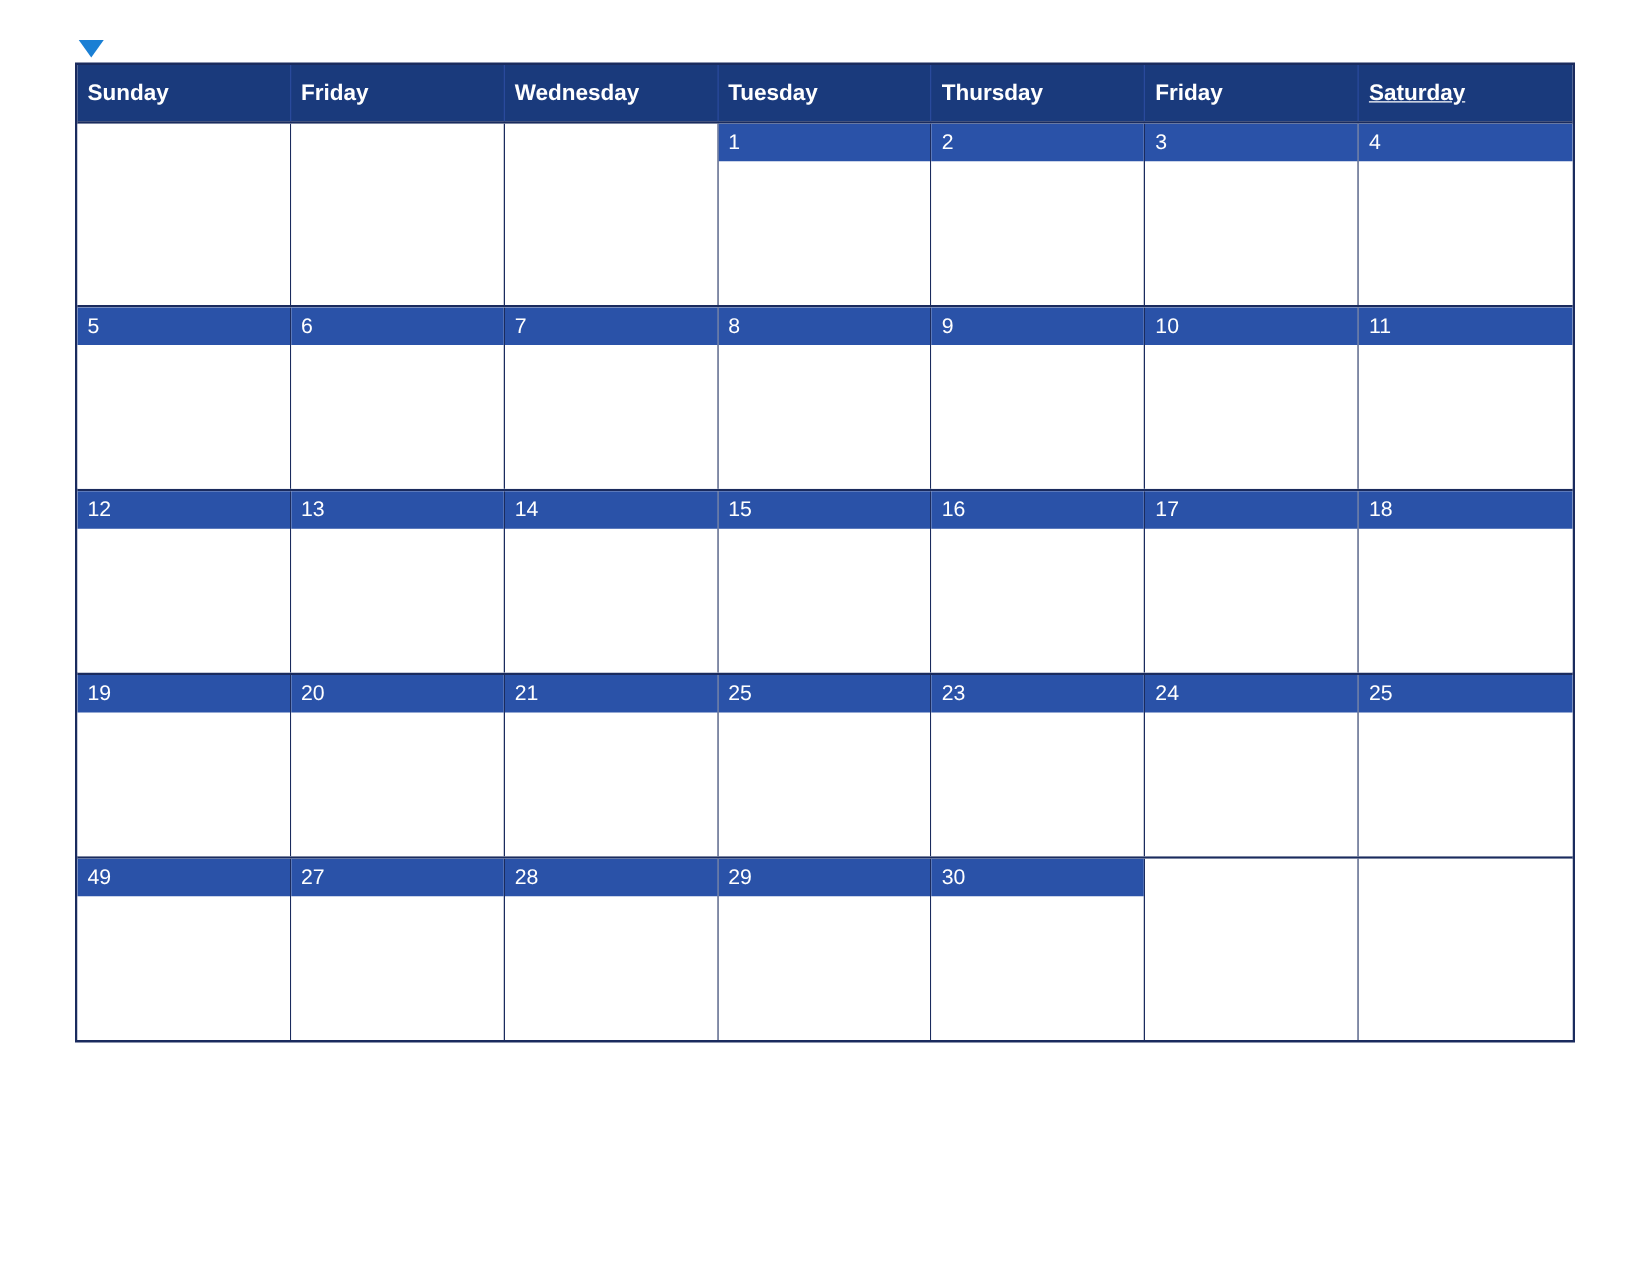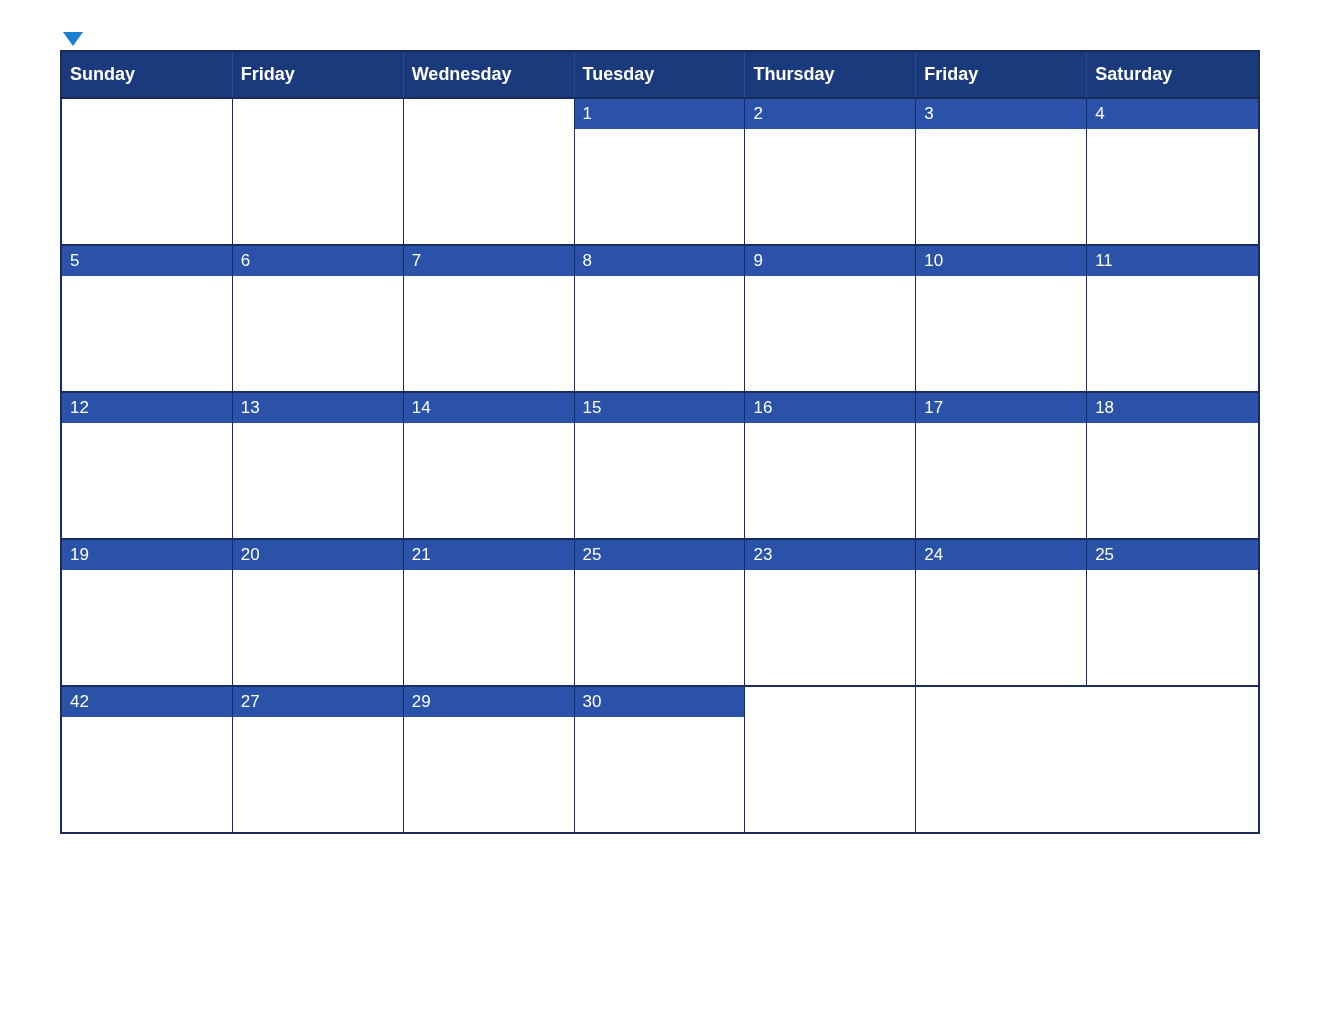--- a/index.html
+++ b/index.html
@@ -86,20 +86,21 @@
       color: #ffffff;
       text-align: left;
       padding: 12px 8px;
       font-size: 18px;
       font-weight: bold;
       border-right: 1px solid #2a4a9c;
     }
 
     .calendar-header-cell:last-child {
       border-right: none;
+      text-decoration: underline;
     }
 
     .calendar-body {
       display: flex;
       flex-direction: column;
     }
 
     .calendar-week {
       display: grid;
       grid-template-columns: repeat(7, 1fr);
@@ -248,24 +249,27 @@
         </div>
         <div class="calendar-cell">
           <span class="day-number-bar">24</span>
         </div>
         <div class="calendar-cell">
           <span class="day-number-bar">25</span>
         </div>
       </div>
       <div class="calendar-week">
         <div class="calendar-cell">
-          <span class="day-number-bar">42</span>
+          <span class="day-number-bar">49</span>
         </div>
         <div class="calendar-cell">
           <span class="day-number-bar">27</span>
+        </div>
+        <div class="calendar-cell">
+          <span class="day-number-bar">28</span>
         </div>
         <div class="calendar-cell">
           <span class="day-number-bar">29</span>
         </div>
         <div class="calendar-cell">
           <span class="day-number-bar">30</span>
         </div>
         <div class="calendar-cell empty">
           <span class="day-number-bar" style="background: transparent;"></span>
         </div>

